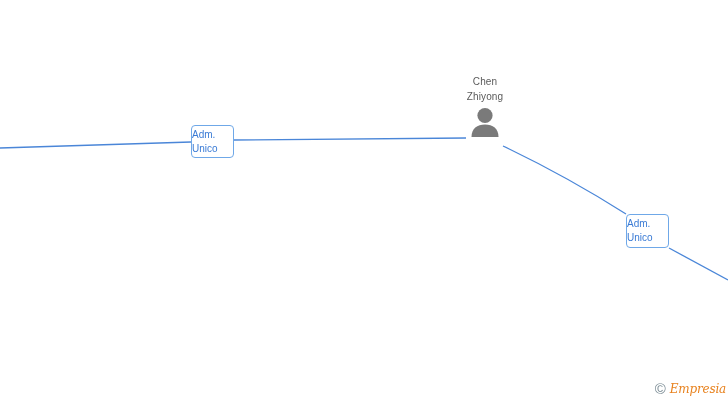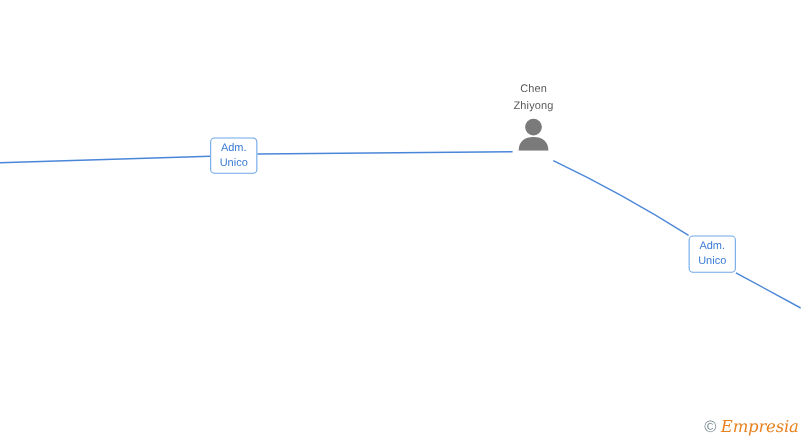--- a/index.html
+++ b/index.html
@@ -54,21 +54,20 @@
   
   .rel-box {
     position: absolute;
     box-sizing: border-box;
     border: 1px solid #6fa8e8;
     border-radius: 4px;
     background: #ffffff;
     color: #3a7bd5;
     font-size: 10px;
     line-height: 14px;
-    text-align: center;
     padding-top: 2px;
     white-space: pre-line;
   }
   .rel-box-left {
     left: 191px;
     top: 125px;
     width: 43px;
     height: 33px;
   }
   .rel-box-right {
@@ -88,21 +87,21 @@
     gap: 4px;
   }
   .wm-copy {
     font-size: 15px;
     color: #7a8b94;
     line-height: 1;
   }
   .wm-brand {
     font-family: "DejaVu Serif", serif;
     font-style: italic;
-    font-size: 15px;
+    font-size: 12px;
     color: #e8821e;
     line-height: 1;
     letter-spacing: -0.2px;
   }
 </style>
 </head>
 <body>
 
 <div id="graph-canvas">
 

